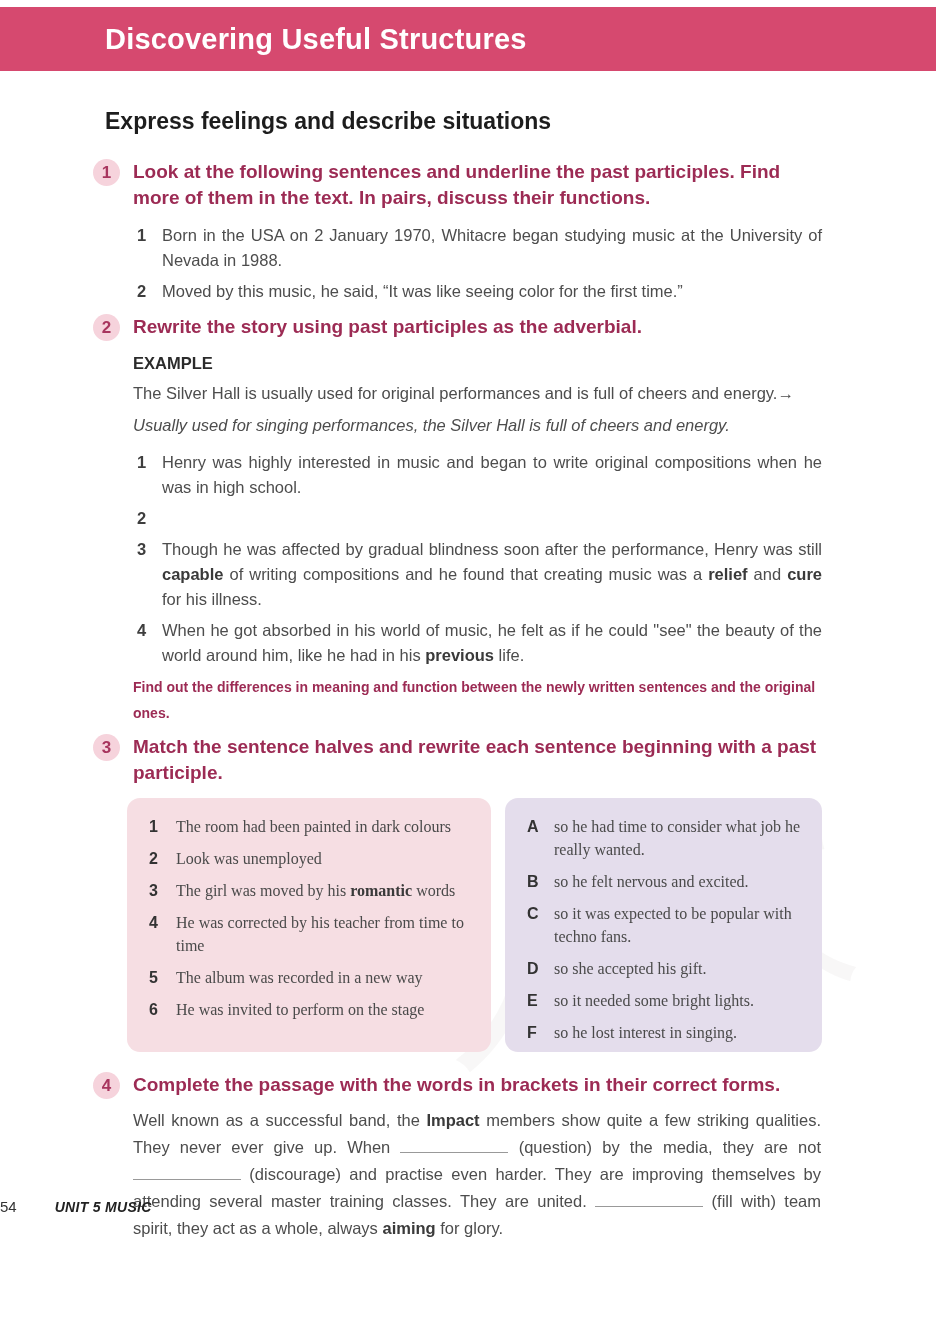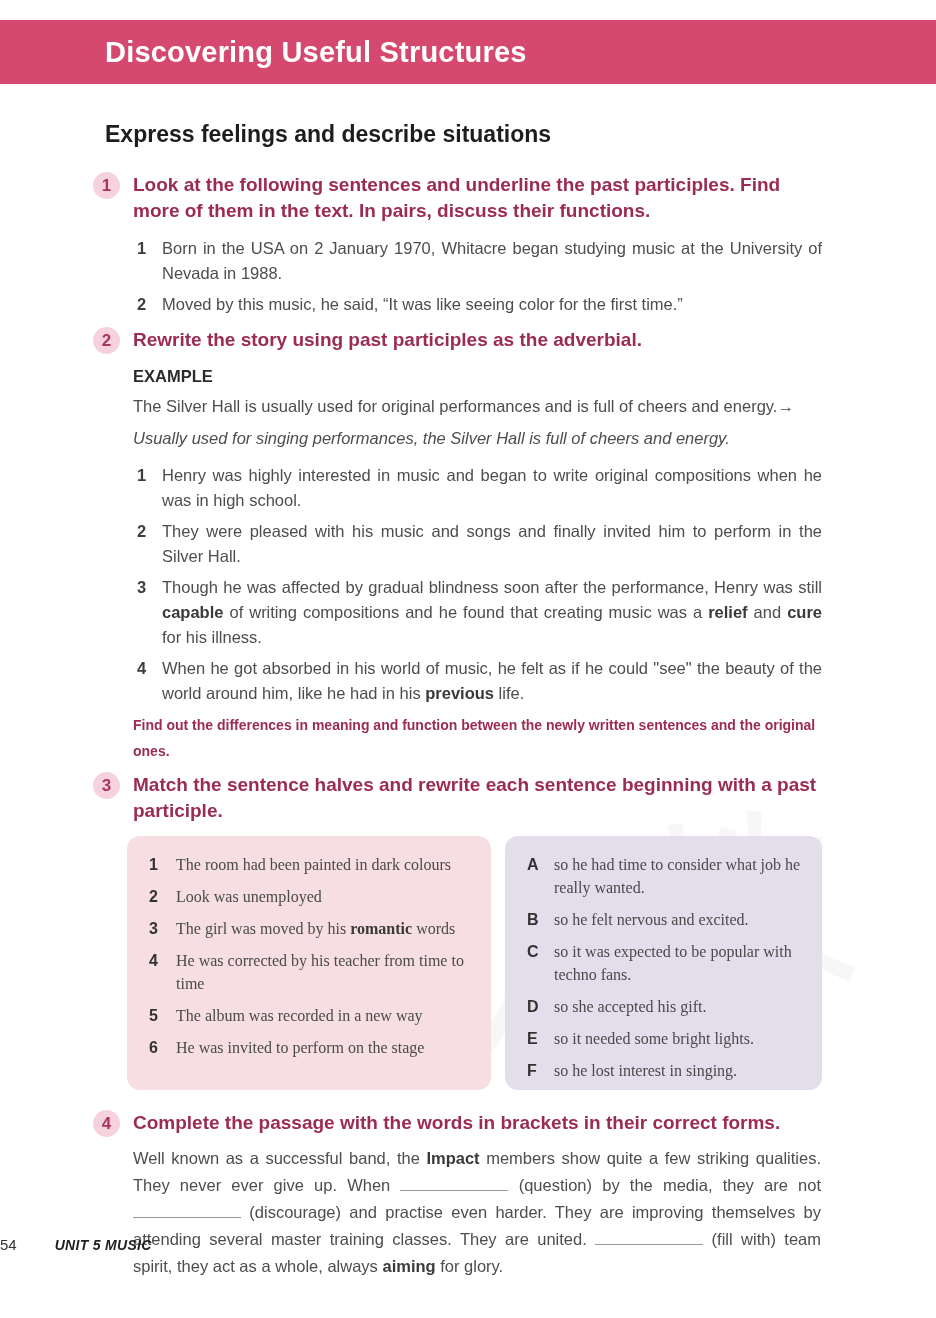--- a/index.html
+++ b/index.html
@@ -8,21 +8,21 @@
     width: 936px; height: 1318px;
     background: #ffffff;
     font-family: "Liberation Sans", sans-serif;
     color: #4d4d4d;
     position: relative;
     overflow: hidden;
   }
 
   
   .banner {
-    margin-top: 20px;
+    margin-top: 7px;
     height: 64px;
     background: #d6496f;
     display: flex;
     align-items: center;
   }
   .banner h1 {
     margin: 0 0 0 105px;
     color: #ffffff;
     font-size: 29px;
     font-weight: bold;
@@ -191,21 +191,20 @@
 
   <p class="example-rewritten">Usually used for singing performances, the Silver Hall is full of cheers and energy.</p>
 
   <ol class="items" style="margin-top:12px;">
     <li class="item">
       <span class="item-num">1</span>
       <p class="item-text"><span>Henry was highly interested in music and began to write original compositions when he was in high school.</span></p>
     </li>
     <li class="item">
       <span class="item-num">2</span>
-      <p class="item-text"><span>They were pleased with his music and songs and finally invited him to perform in the Silver Hall.</span></p>
     </li>
     <li class="item">
       <span class="item-num">3</span>
       <p class="item-text"><span>Though he was affected by gradual blindness soon after the performance, Henry was still </span><span class="b">capable</span><span> of writing compositions and he found that creating music was a </span><span class="b">relief</span><span> and </span><span class="b">cure</span><span> for his illness.</span></p>
     </li>
     <li class="item">
       <span class="item-num">4</span>
       <p class="item-text"><span>When he got absorbed in his world of music, he felt as if he could "see" the beauty of the world around him, like he had in his </span><span class="b">previous</span><span> life.</span></p>
     </li>
   </ol>

